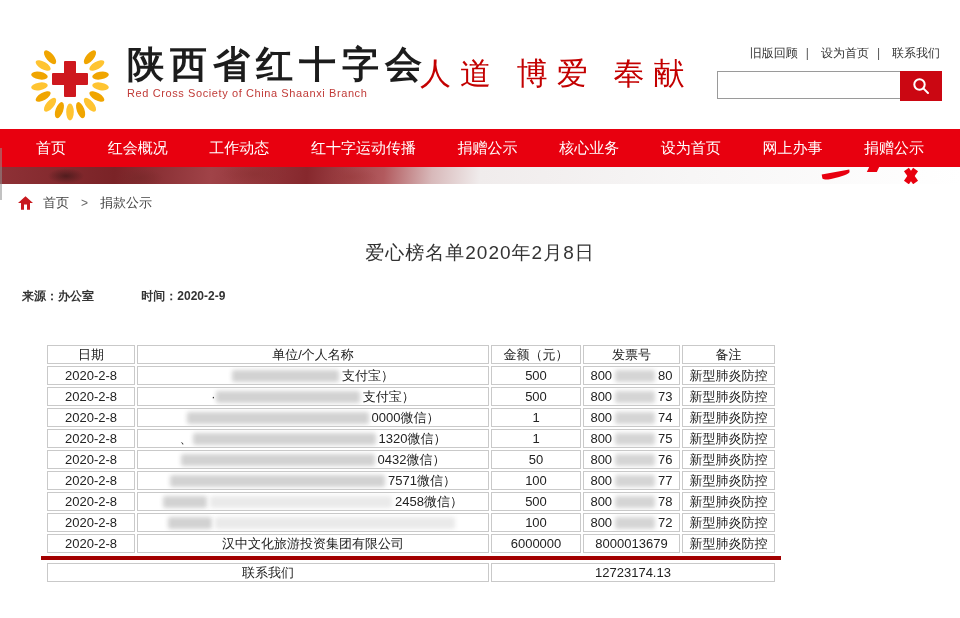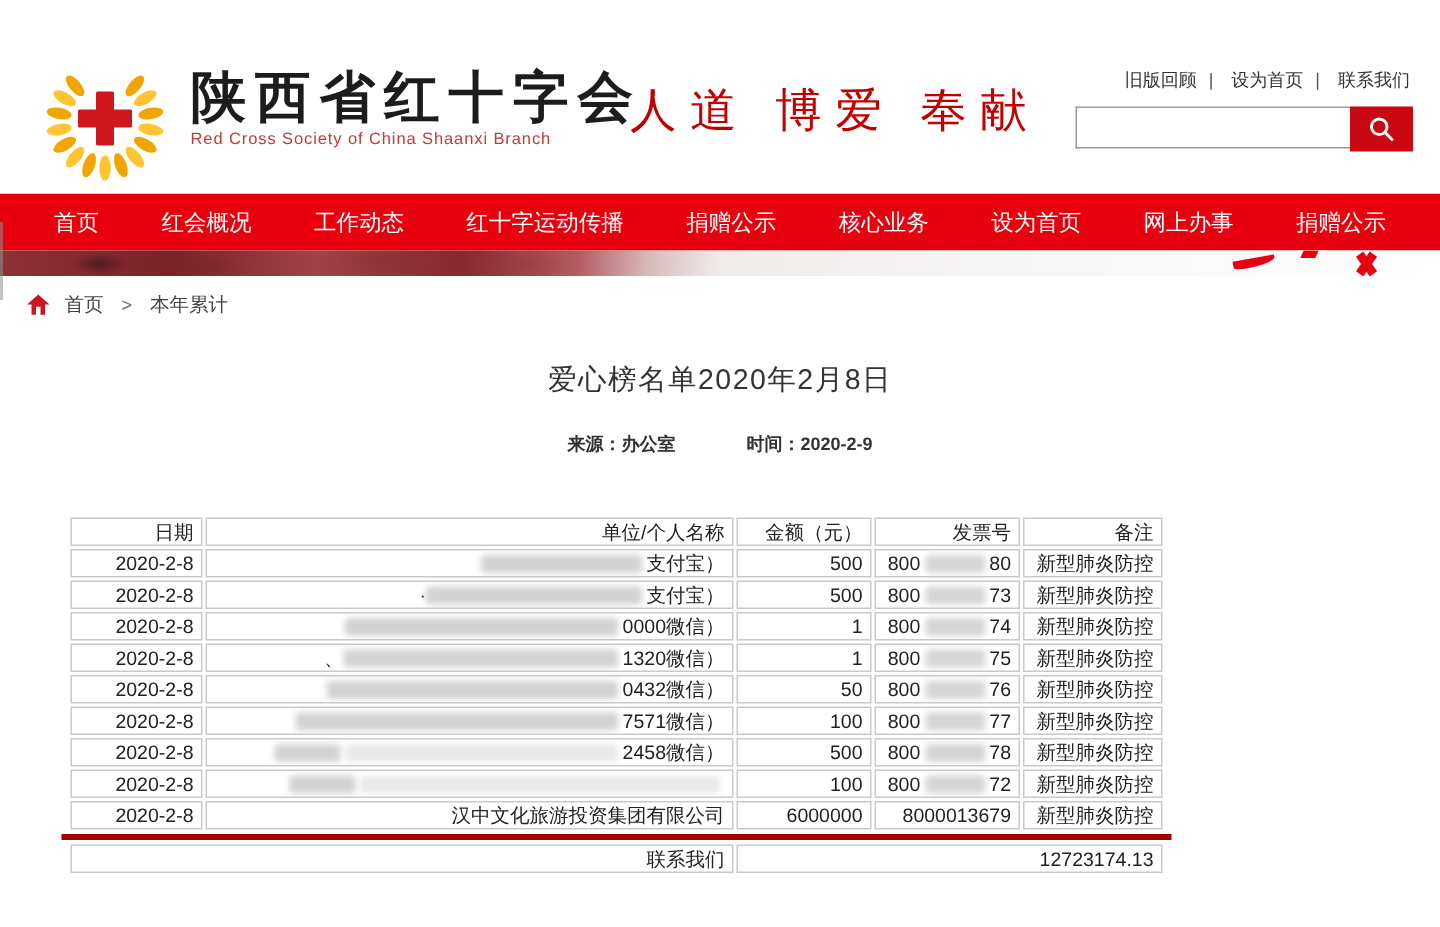--- a/index.html
+++ b/index.html
@@ -45,28 +45,28 @@
 
   
   .left-edge{position:absolute;left:0;top:148px;width:2px;height:52px;background:#8f8f8f;opacity:.55;}
   .breadcrumb{height:38px;display:flex;align-items:center;padding-left:18px;font-size:13px;color:#444;}
   .breadcrumb .crumb{cursor:pointer;}
   .breadcrumb .bc-sep{margin:0 12px;color:#666;font-size:12px;}
   .home-ico{margin-right:10px;display:inline-flex;}
 
   
   .article-title{margin-top:18px;text-align:center;font-size:19px;color:#333;letter-spacing:1px;}
-  .article-meta{margin-top:22px;text-align:center;font-size:12px;font-weight:bold;color:#333;}
+  .article-meta{margin-top:22px;font-size:12px;font-weight:bold;color:#333;}
   .article-meta .meta-item{margin:0 22px;}
 
   
   .table-wrap{margin:38px 0 0 45px;width:732px;}
   table{border-collapse:separate;border-spacing:2px;table-layout:fixed;width:732px;font-size:13px;color:#222;}
   td,th{border:1px solid #c9c9c9;padding:1px 5px;line-height:15px;height:17px;font-weight:normal;
-        text-align:right;overflow:hidden;white-space:nowrap;background:#fff;box-sizing:border-box;}
+        text-align:center;overflow:hidden;white-space:nowrap;background:#fff;box-sizing:border-box;}
   .blur{display:inline-block;height:12px;background:#d2d2d2;border-radius:2px;filter:blur(2px);
         vertical-align:-2px;margin-right:3px;}
   .blur-light{background:#eaeaea;}
   .inv-blur{display:inline-block;width:40px;height:12px;background:#d5d5d5;border-radius:2px;
             filter:blur(2px);vertical-align:-2px;margin:0 3px;}
   .red-line{height:4px;background:#a30000;width:740px;margin:1px 0 1px -4px;}
 </style>
 </head>
 <body>
 
@@ -136,21 +136,21 @@
   <div class="left-edge"></div>
 
   <div class="breadcrumb">
     <span class="home-ico">
       <svg width="15" height="14" viewBox="0 0 20 18">
         <path d="M10 0 L20 9 H16 V18 H12 V11 H8 V18 H4 V9 H0 Z" fill="#c8191e"></path>
       </svg>
     </span>
     <span class="crumb">首页</span>
     <span class="bc-sep">&gt;</span>
-    <span class="crumb">本年累计</span>
+    <span class="crumb">捐款公示</span>
   </div>
 
   <div class="article-title">爱心榜名单2020年2月8日</div>
   <div class="article-meta">
     <span class="meta-item">来源：办公室</span>
     <span class="meta-item">时间：2020-2-9</span>
   </div>
 
   <div class="table-wrap">
     <table>

